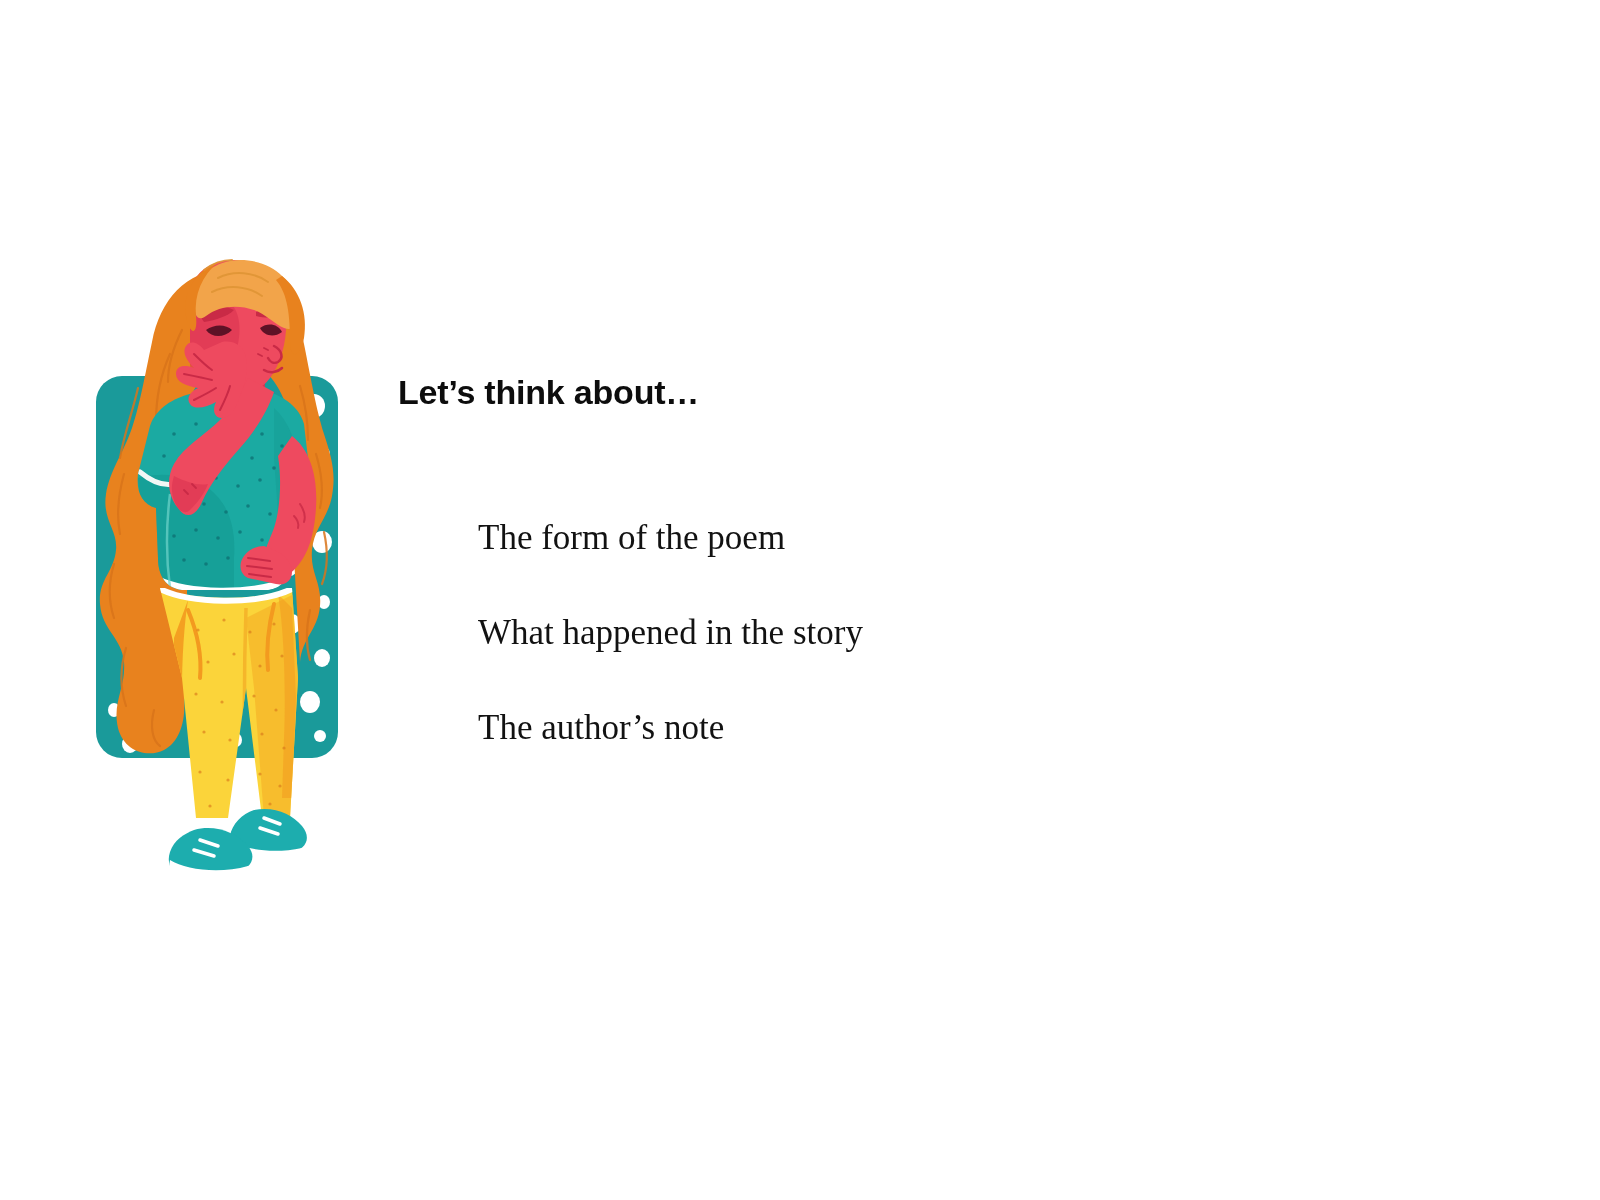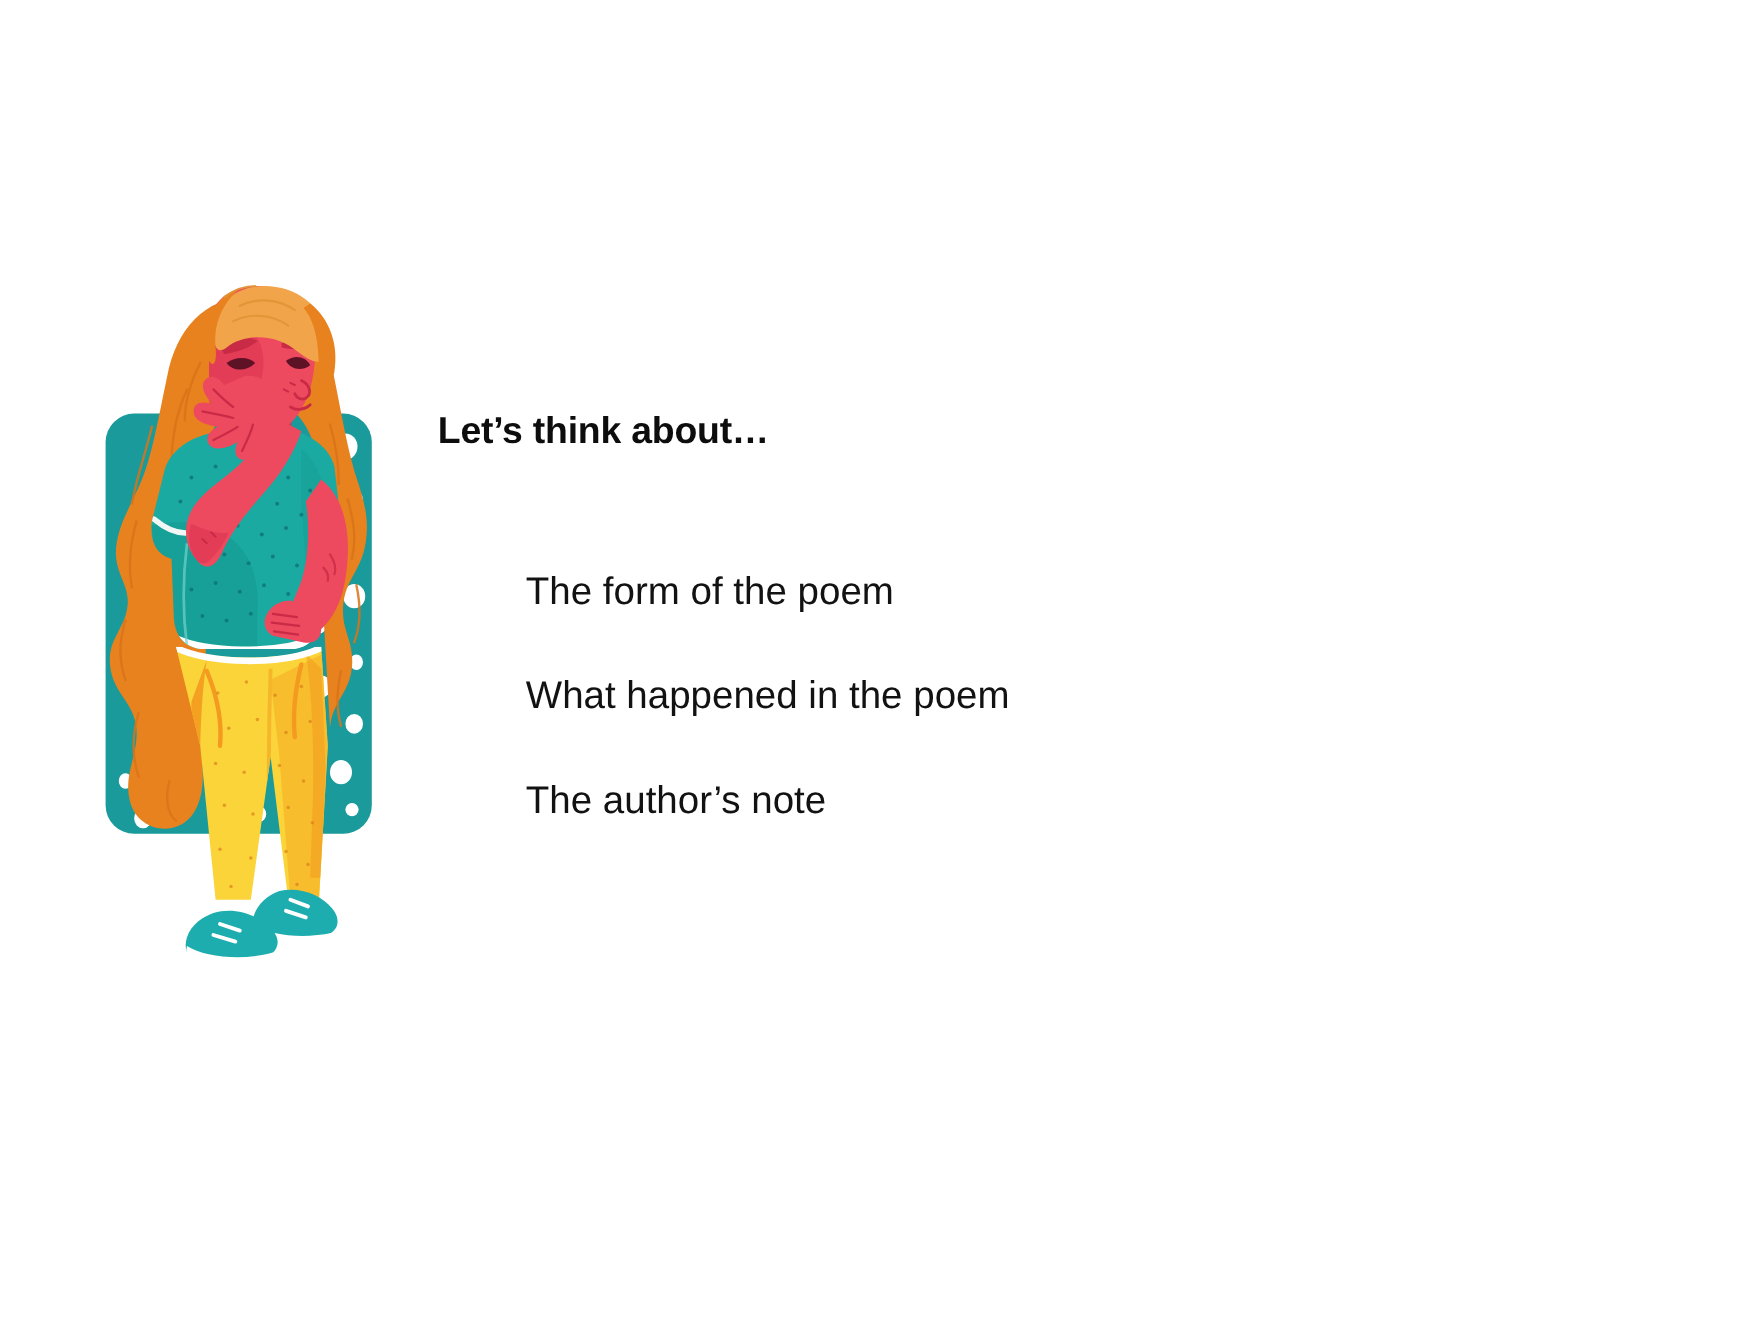--- a/index.html
+++ b/index.html
@@ -53,20 +53,21 @@
     white-space: nowrap;
   }
   .bullet-list {
     list-style: none;
     margin: 0;
     padding: 0;
     position: absolute;
     left: 80px;
     top: 148px;
     width: 780px;
+    font-family: Liberation Serif, serif;
   }
   .bullet-item {
     font-size: 35px;
     font-weight: normal;
     color: #121212;
     line-height: 1.0;
     margin: 0 0 60px 0;
     white-space: nowrap;
   }
   .bullet-item:last-child {
@@ -361,18 +362,18 @@
         </g>
       </g>
     </svg>
   </div>
 
   <div class="text-block">
     <h1 class="slide-title">Let’s think about…</h1>
 
     <ul class="bullet-list">
       <li class="bullet-item">The form of the poem</li>
-      <li class="bullet-item">What happened in the poem</li>
+      <li class="bullet-item">What happened in the story</li>
       <li class="bullet-item">The author’s note</li>
     </ul>
   </div>
 
 </div>
 
 </body></html>

